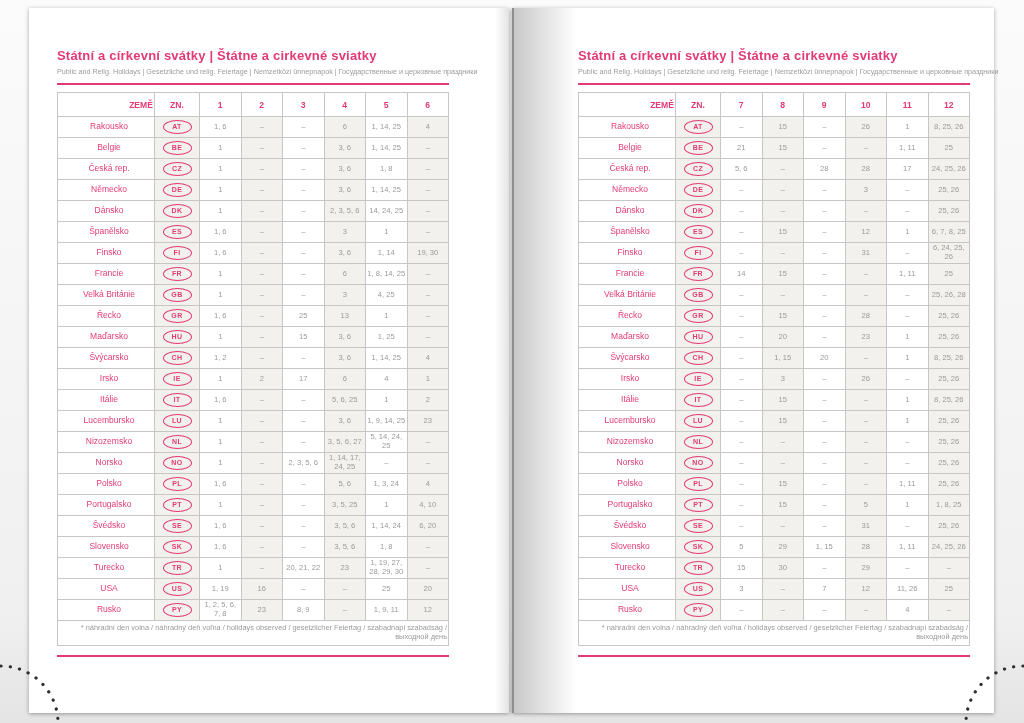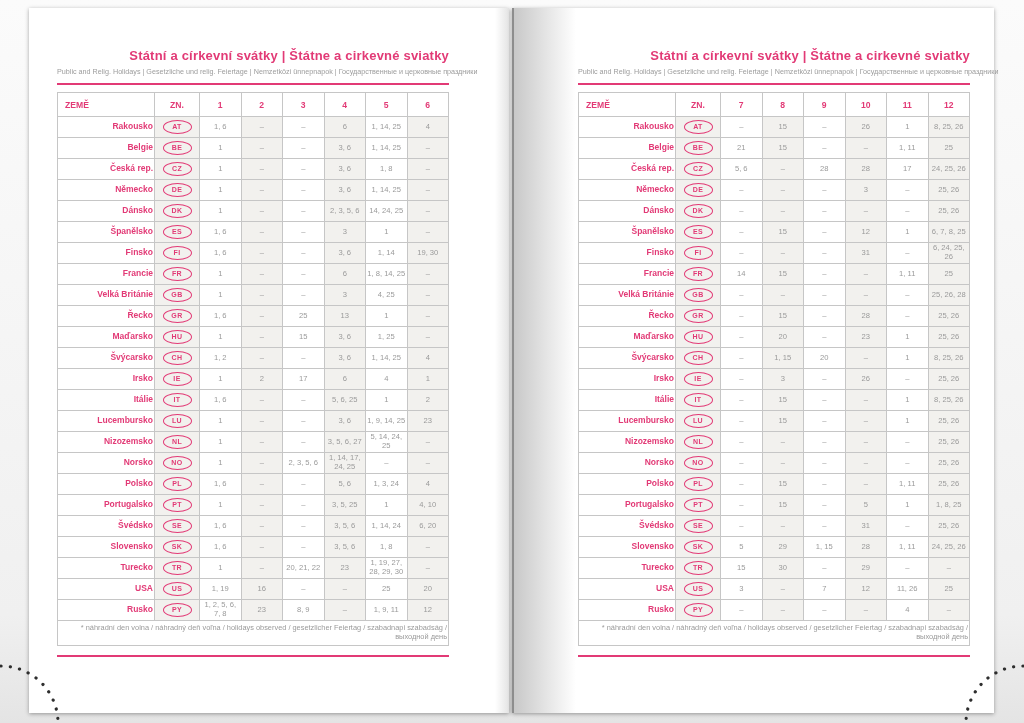--- a/index.html
+++ b/index.html
@@ -25,36 +25,36 @@
     background:linear-gradient(to right,rgba(110,110,110,.38),rgba(255,255,255,0));
   }
   .page-left::after{
     content:"";position:absolute;right:0;top:0;bottom:0;width:14px;pointer-events:none;
     background:linear-gradient(to left,rgba(130,130,130,.22),rgba(255,255,255,0));
   }
   .content{position:absolute;top:0;width:392px;}
   .page-left .content{left:28px;}
   .page-right .content{left:64px;}
   .title{
-    margin-top:40px;text-align:right;color:var(--accent);
+    margin-top:40px;text-align:left;color:var(--accent);
     font-weight:bold;font-size:13px;letter-spacing:.2px;white-space:nowrap;
   }
   .subtitle{
     margin-top:4px;color:#9c9c9c;font-size:7.2px;white-space:nowrap;
   }
   .rule{height:2px;background:var(--accent);margin-top:7px;}
   table{
     border-collapse:collapse;table-layout:fixed;width:392px;margin-top:7px;
   }
   col.c-country{width:97px;} col.c-zn{width:45px;}
   th,td{border:1px solid var(--grid);overflow:hidden;}
   th{height:21px;color:var(--accent);font-size:8.6px;background:#fff;}
-  th.h-country{text-align:left;padding-left:7px;}
+  th.h-country{text-align:right;padding-left:7px;}
   td{height:20px;text-align:center;font-size:7.6px;color:var(--cell-text);line-height:1.15;padding:0 1px;}
-  td.country{text-align:right;padding-left:7px;color:var(--accent);font-weight:bold;font-size:8.5px;background:#fff;}
+  td.country{text-align:center;padding-left:7px;color:var(--accent);font-weight:normal;font-size:8.5px;background:#fff;}
   td.shade{background:var(--shade);}
   .badge{
     display:inline-block;width:27px;height:12px;line-height:11px;
     border:1px solid var(--accent);border-radius:50%;
     color:var(--accent);font-size:7px;font-weight:bold;letter-spacing:.4px;
   }
   tfoot td{height:24px;text-align:right;padding-left:7px;font-size:7.4px;color:var(--cell-text);background:#fff;}
   .bottom-rule{height:2px;background:var(--accent);margin-top:9px;}
   .corner-dots{position:absolute;bottom:0;z-index:5;}
   .corner-dots.left{left:0;}

